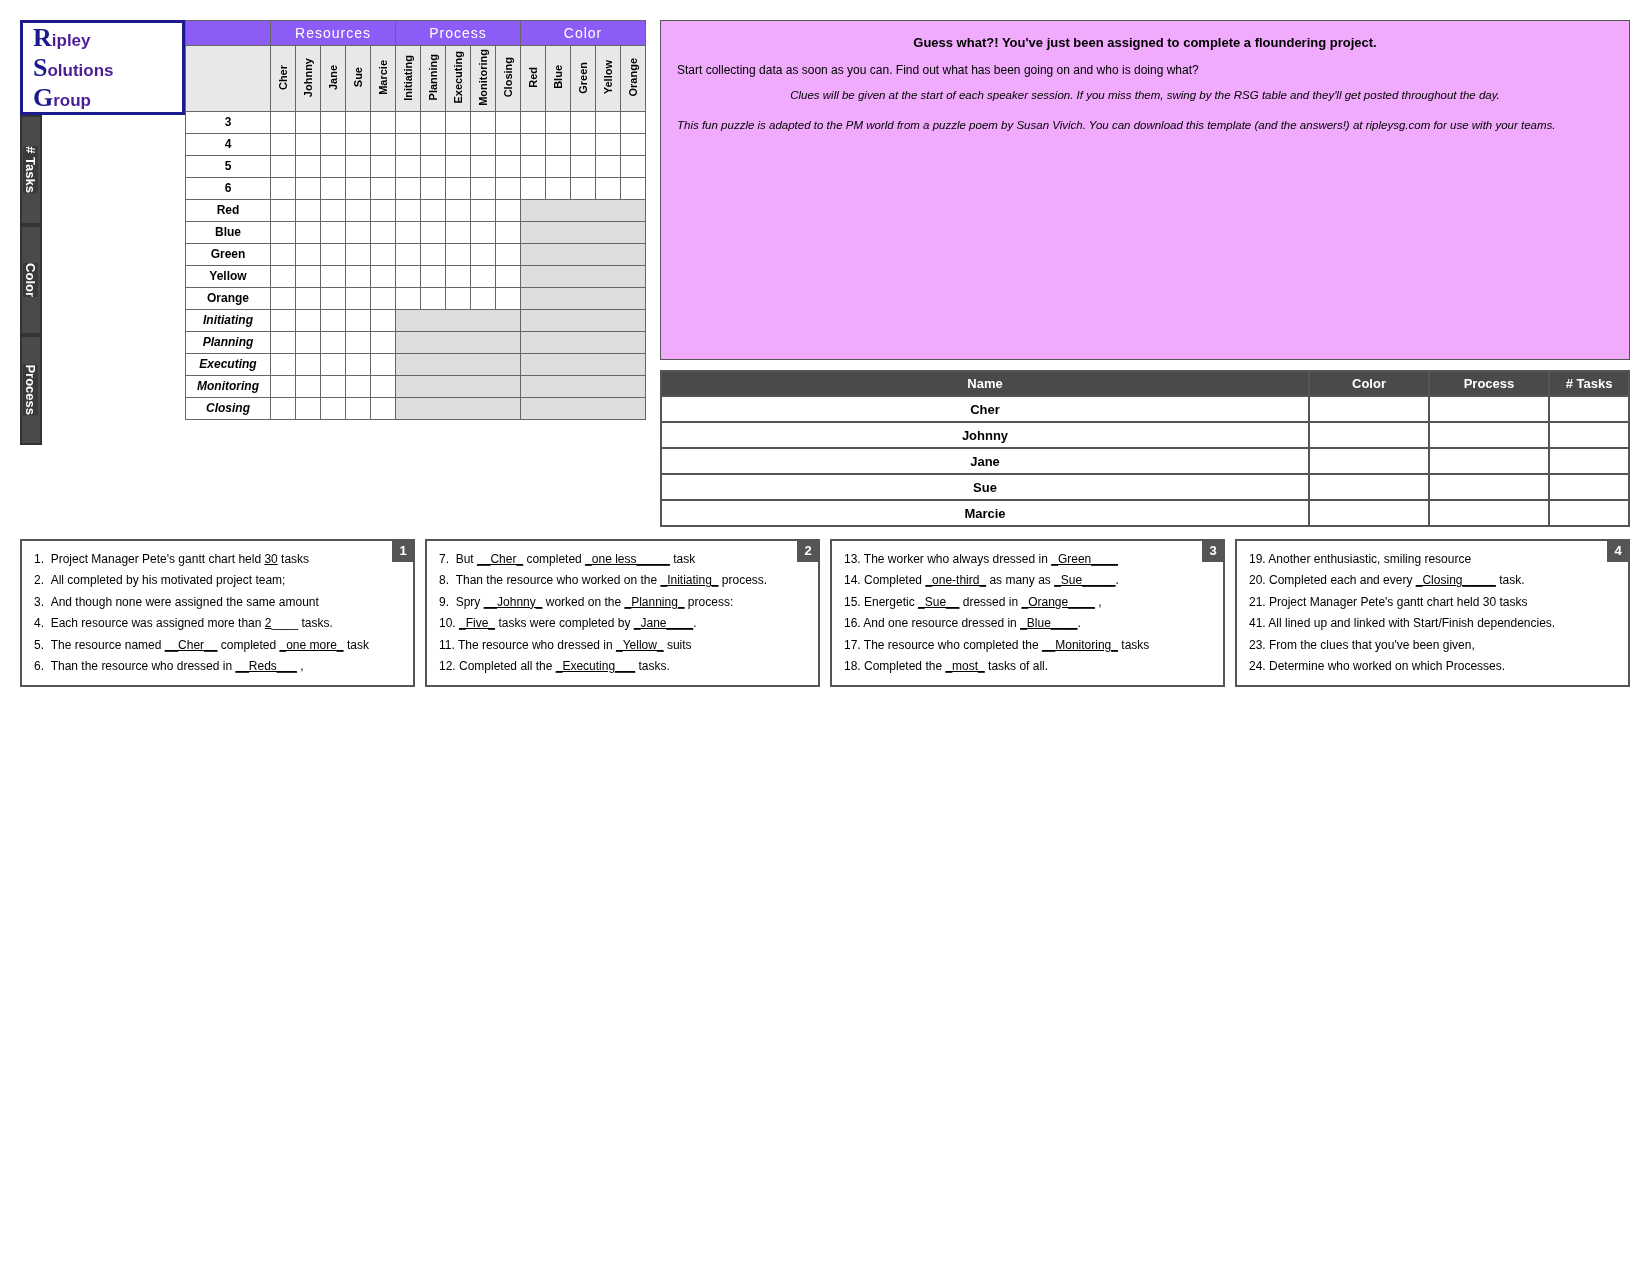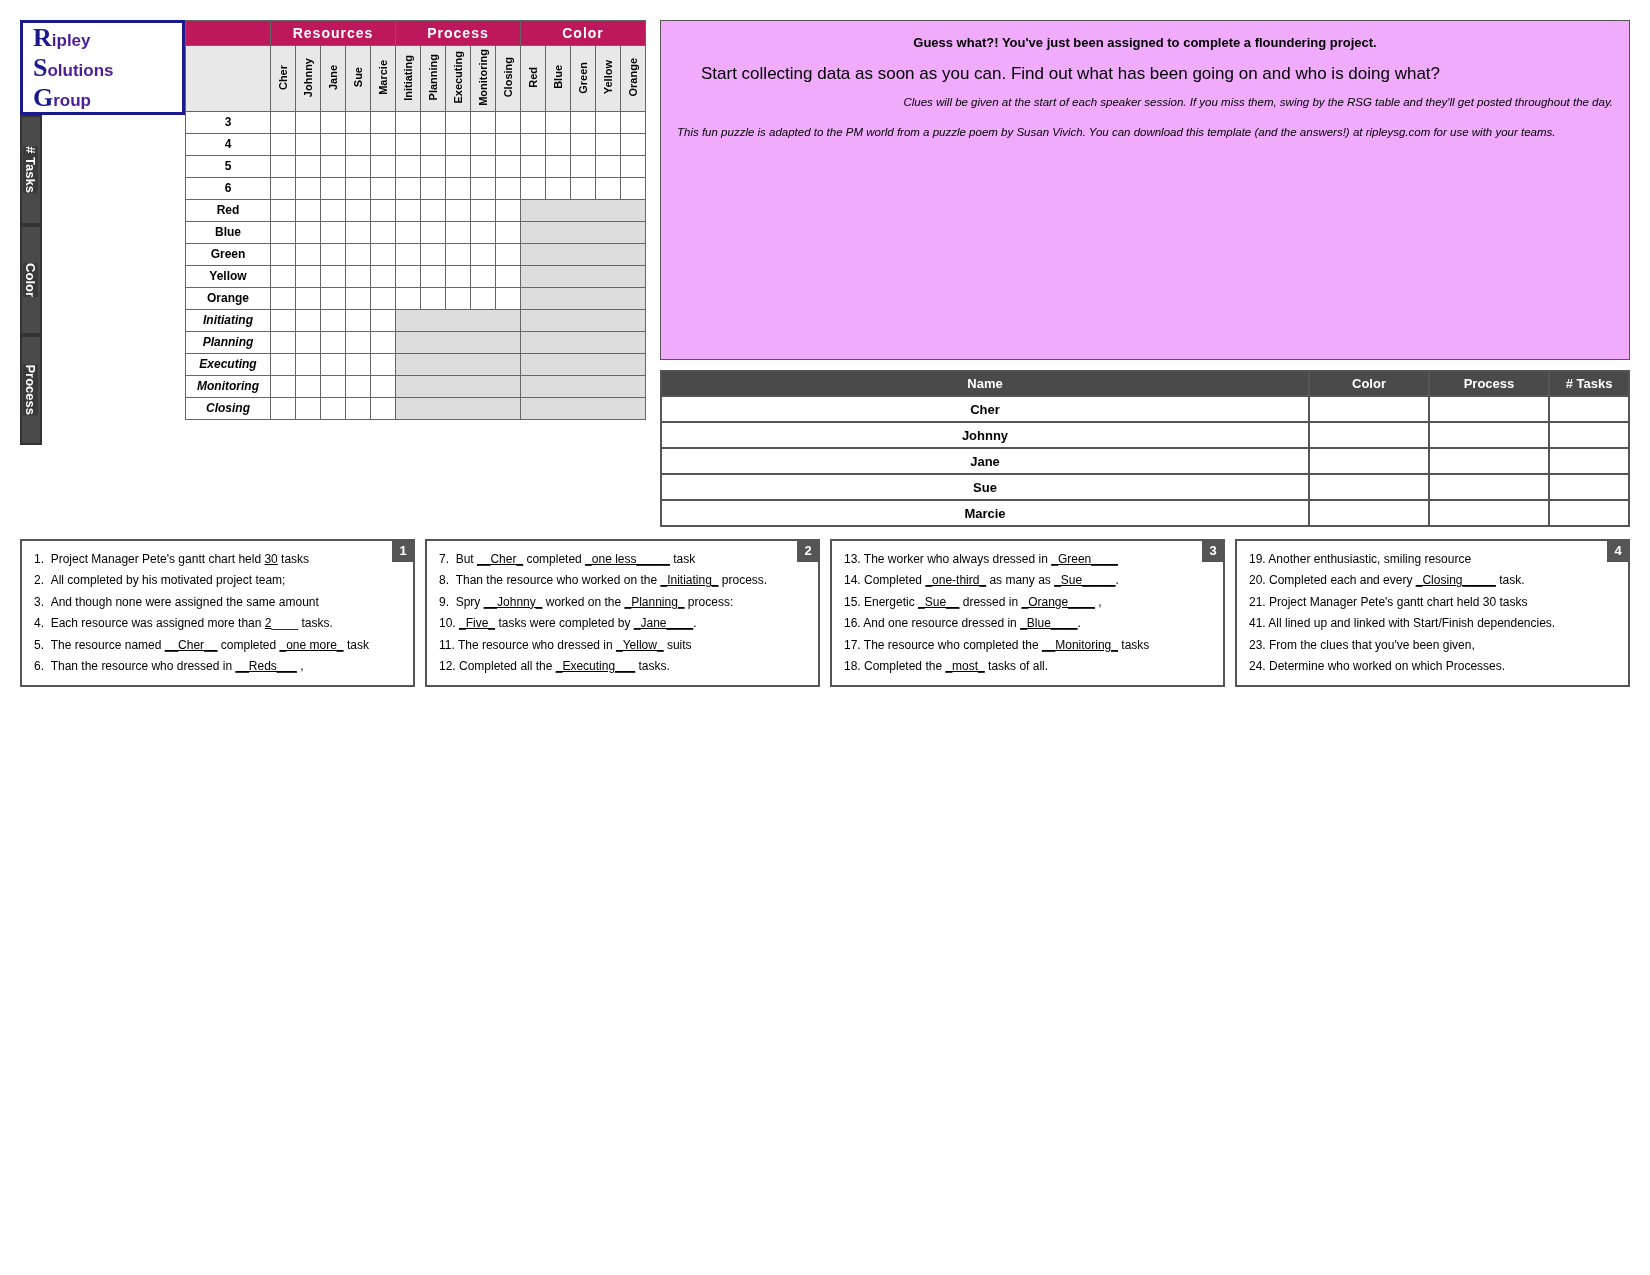--- a/index.html
+++ b/index.html
@@ -95,23 +95,23 @@
       border-collapse: collapse;
     }
     table.main-grid td, table.main-grid th {
       border: 1.5px solid #666;
       text-align: center;
       vertical-align: middle;
       padding: 0;
     }
 
     .th-dark {
-      background: #be185d;
+      background: #8b5cf6;
       color: #fff;
-      font-weight: bold;
+      font-weight: normal;
       font-size: 12px;
       margin-left: 32px;
     }
 
     .th-light {
       background: #e8e8e8;
       font-size: 10.5px;
     }
 
     .rotated-text {
@@ -488,22 +488,22 @@
             </tr>
           </tbody>
         </table>
       </div>
     </div>
 
     <div style="display:flex; flex-direction:column; gap:10px; flex:1; min-width:480px;">
 
       <div class="info-box">
         <div class="bold-center">Guess what?! You've just been assigned to complete a floundering project.</div>
-        <p style="margin-top:8px; font-size:17px;margin-left:24px;">Start collecting data as soon as you can.  Find out what has been going on and who is doing what?</p>
-        <p class="italic-small" style="margin-top:8px; text-align:right;">Clues will be given at the start of each speaker session.  If you miss them, swing by the RSG table and they'll get posted throughout the day.</p>
+        <p style="margin-top:8px; font-size:12px;">Start collecting data as soon as you can.  Find out what has been going on and who is doing what?</p>
+        <p class="italic-small" style="margin-top:8px; text-align:center;">Clues will be given at the start of each speaker session.  If you miss them, swing by the RSG table and they'll get posted throughout the day.</p>
         <p class="italic-small" style="margin-top:13px;">This fun puzzle is adapted to the PM world from a puzzle poem by Susan Vivich.  You can download this template (and the answers!) at ripleysg.com for use with your teams.</p>
       </div>
 
       <table class="summary-table">
         <thead>
           <tr>
             <th>Name</th>
             <th>Color</th>
             <th>Process</th>
             <th># Tasks</th>

